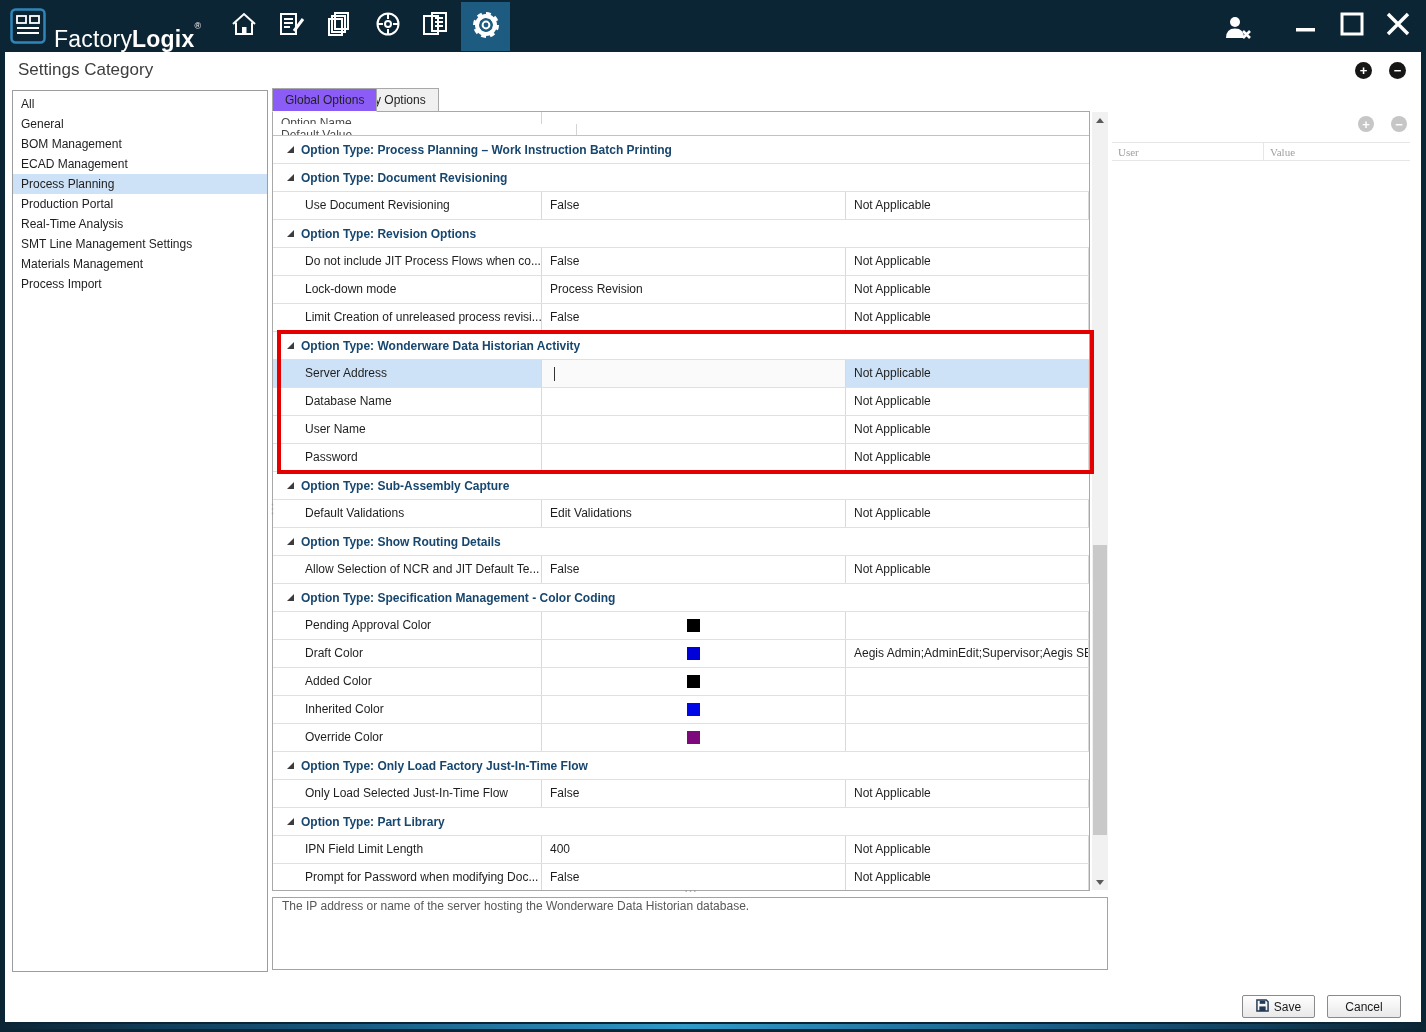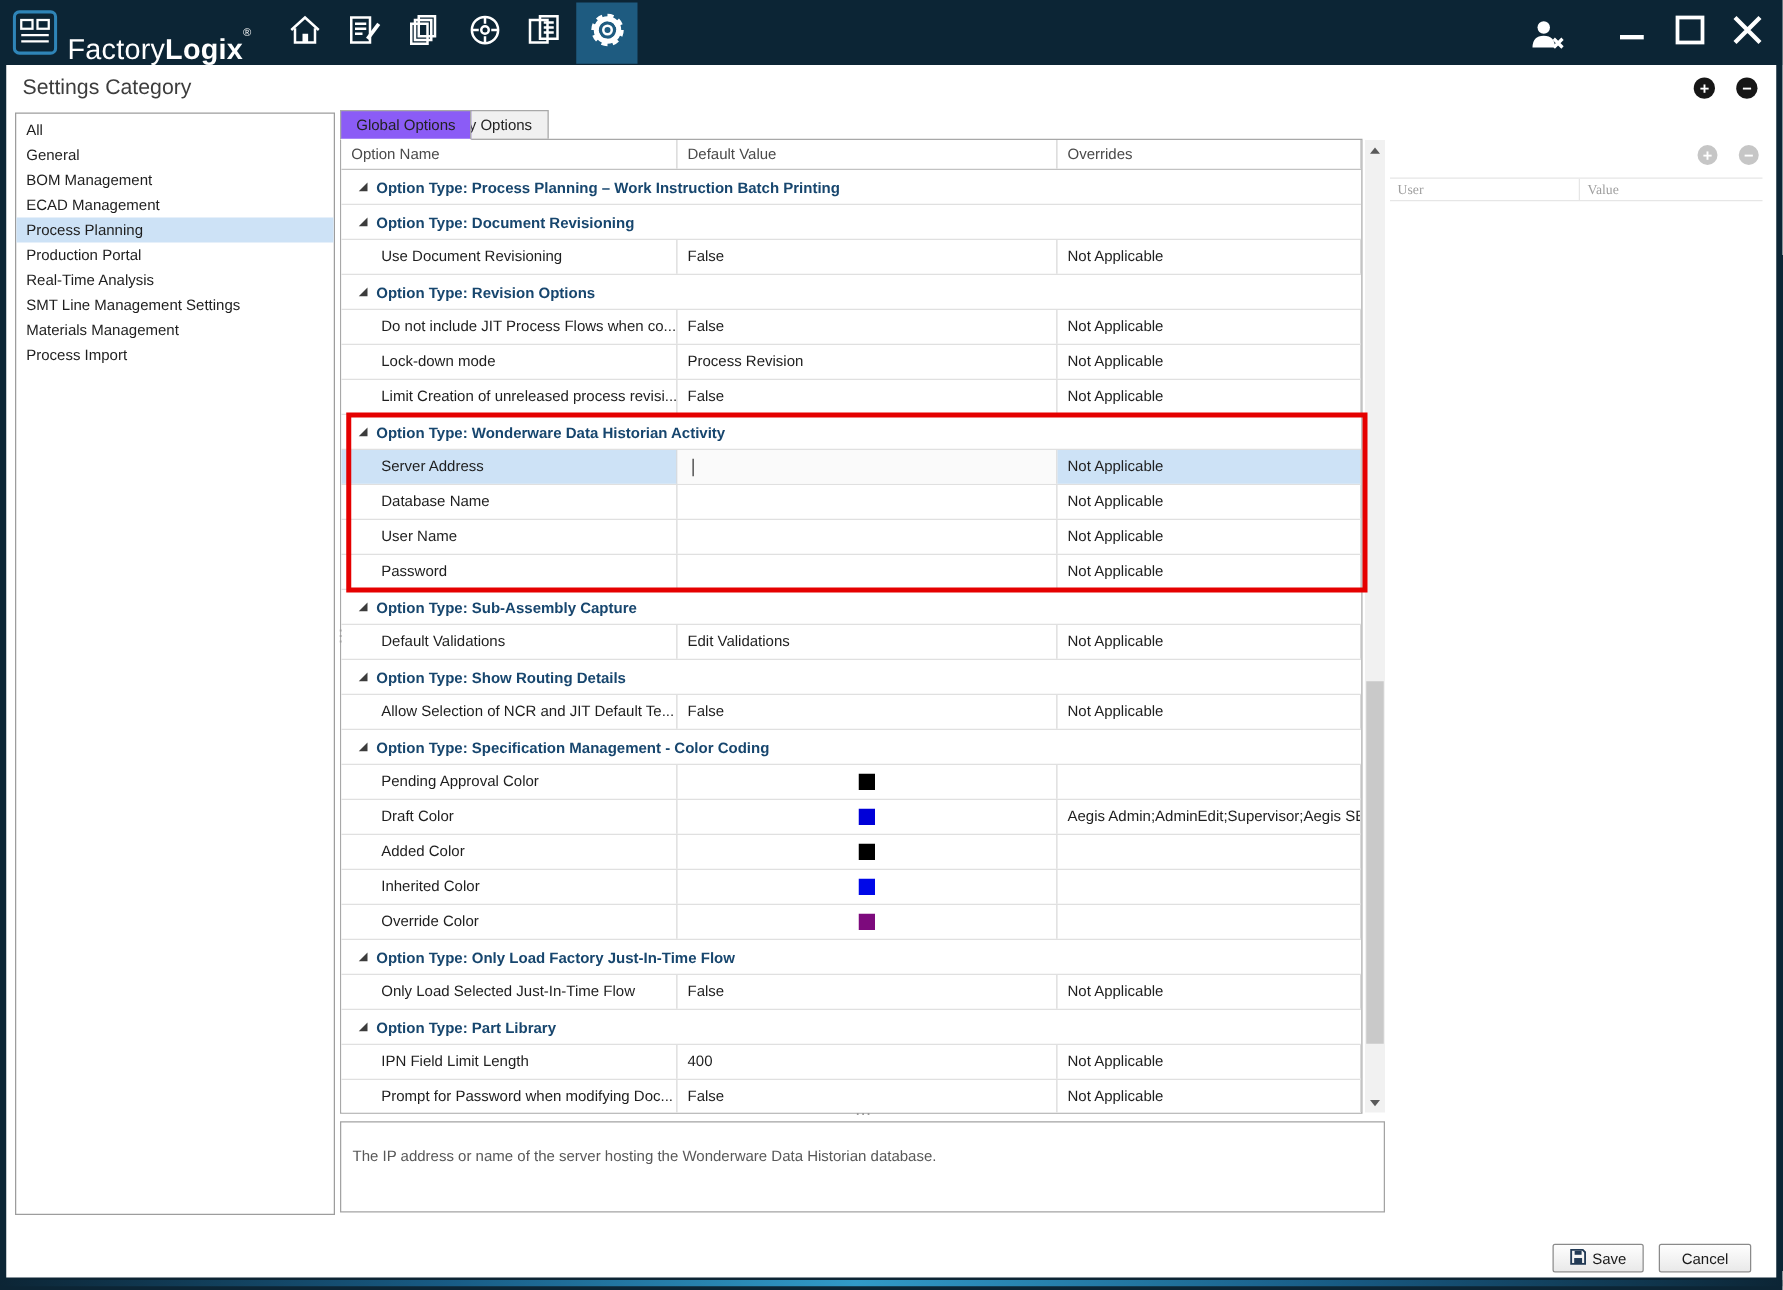--- a/index.html
+++ b/index.html
@@ -68,21 +68,21 @@
     font-size:12px; color:#222; padding:0 12px; cursor:pointer;
     border:1px solid #a8a8a8; background:#f0f0f0; z-index:1;
   }
   .tab.active { background:#8b5cf6; border-bottom:1px solid #fff; z-index:3; }
 
   
   .grid {
     position:absolute; left:267px; top:59px; width:818px; height:780px;
     border:1px solid #a8a8a8; background:#fff; overflow:hidden; z-index:2;
   }
-  .grid-header { display:flex; height:24px; border-bottom:1px solid #c2c2c2; background:#fff; }
+  .grid-header { display:flex; height:24px; border-bottom:1px solid #c2c2c2; background:#fff;flex-direction:column; }
   .gh-cell {
     font-size:12px; color:#4a4a4a; line-height:23px; padding-left:8px;
     border-right:1px solid #d4d4d4; overflow:hidden; white-space:nowrap; cursor:pointer;
   }
   .c-name { width:269px; }
   .c-value { width:304px; }
   .c-ovr { flex:1; }
   .row { display:flex; height:28px; border-bottom:1px solid #e0e0e0; background:#fff; }
   .group-row { align-items:center; padding-left:14px; gap:7px; cursor:pointer; }
   .expander { width:0; height:0; border-left:7px solid transparent; border-bottom:7px solid #3c3c3c; }
@@ -119,21 +119,21 @@
   .ovr-header { display:flex; height:19px; border-top:1px solid #e6e6e6; border-bottom:1px solid #e6e6e6; margin-top:30px; }
   .ovr-hcell { font-size:11px; color:#9e9e9e; line-height:18px; padding-left:6px; border-right:1px solid #e6e6e6; cursor:pointer;font-family:Liberation Serif, serif; }
   .ovr-user { width:152px; } .ovr-value { flex:1; border-right:none; }
 
   
   .splitter { position:absolute; color:#9a9a9a; font-size:13px; z-index:5; cursor:pointer; line-height:10px; }
 
   
   .desc-box {
     position:absolute; left:267px; top:845px; width:836px; height:73px;
-    border:1px solid #a3a3a3; background:#fff; padding:20px 9px;
+    border:1px solid #a3a3a3; background:#fff; padding:1px 9px;
     font-size:12px; color:#585858;
   }
 
   
   .btn {
     position:absolute; top:932px; height:23px; font-size:12px; color:#1a1a1a;
     border:1px solid #8a8a8a; background:linear-gradient(#fefefe,#e9e9e9);
     display:flex; align-items:center; justify-content:center; gap:5px; cursor:pointer;
     border-radius:2px;
     margin-top:11px;

